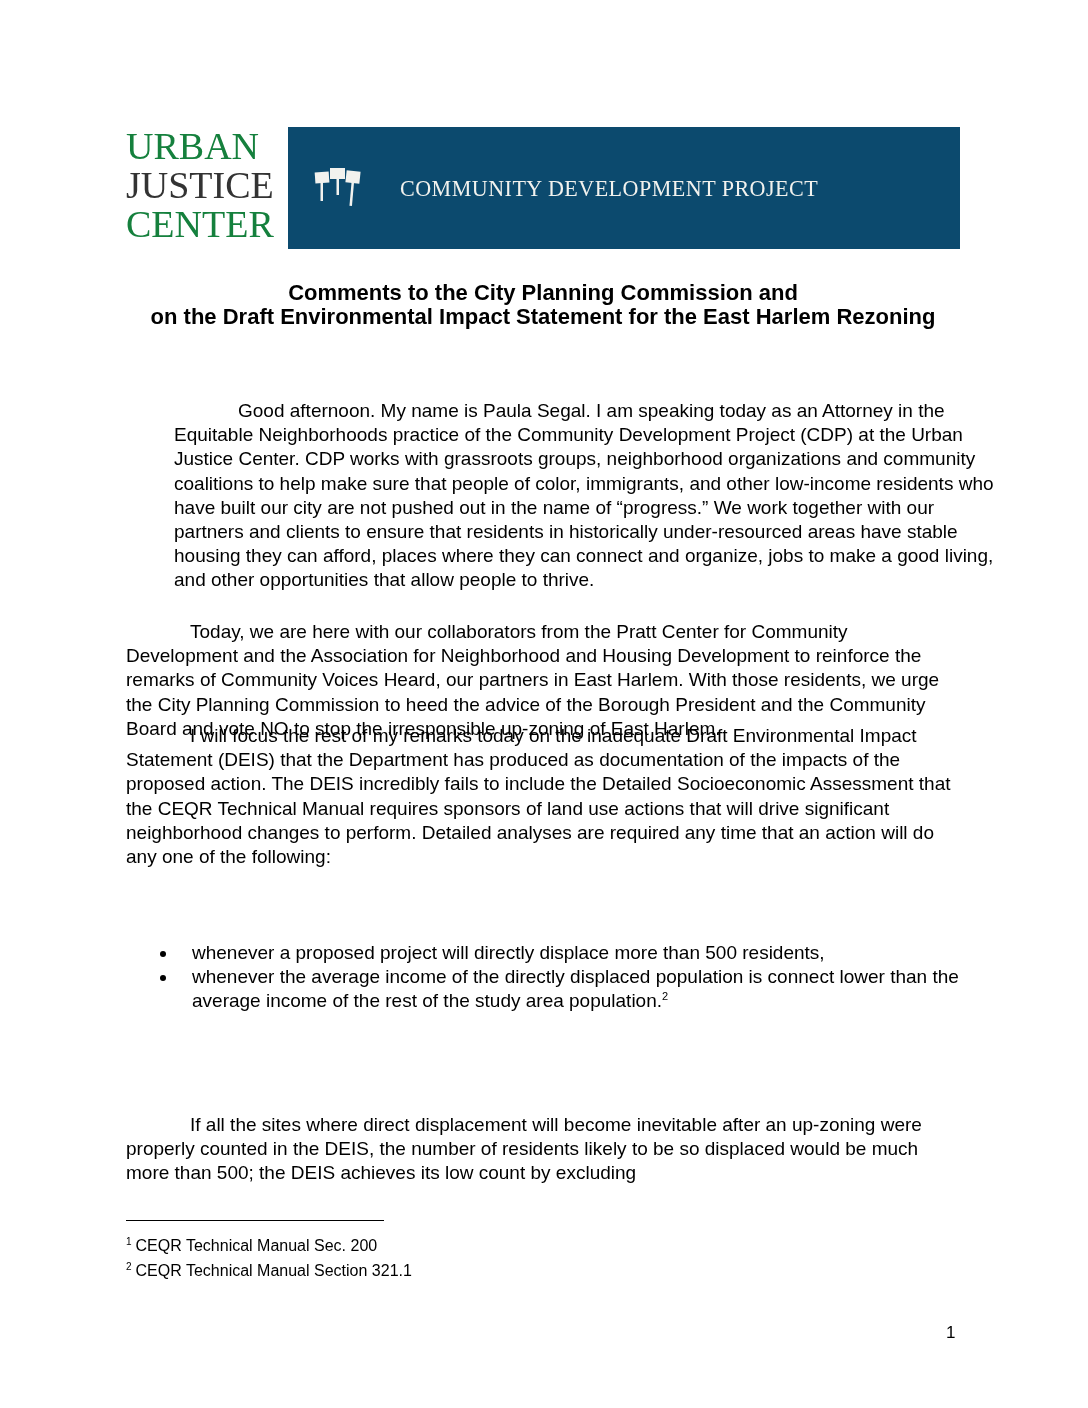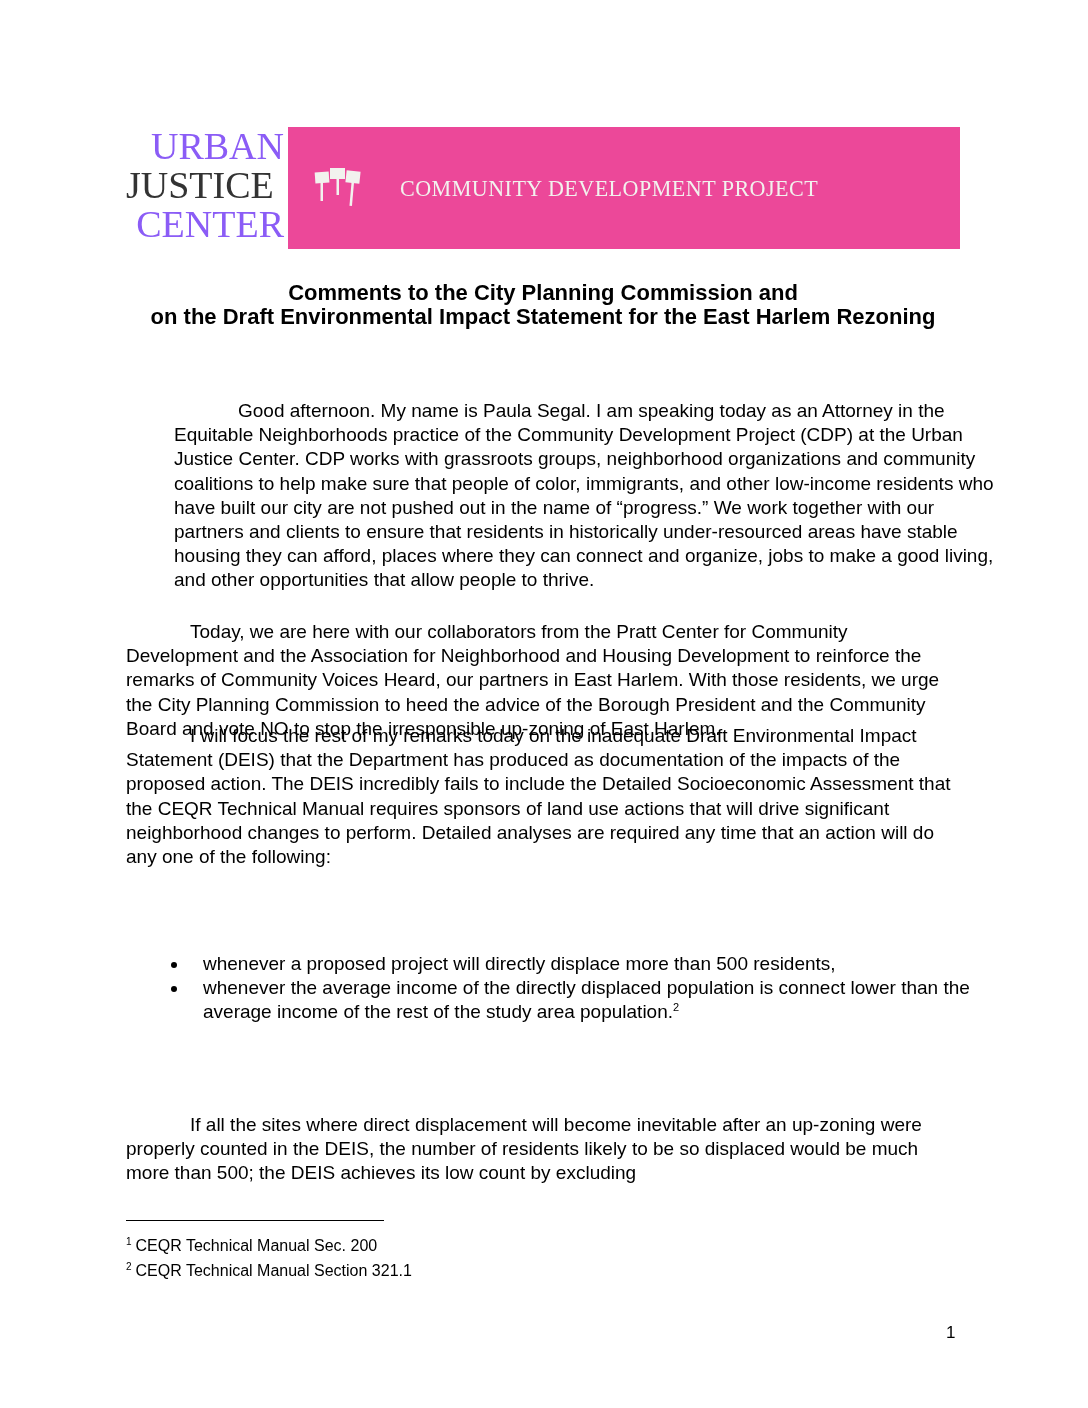--- a/index.html
+++ b/index.html
@@ -4,43 +4,43 @@
   <style>
     html, body { margin: 0; padding: 0; background: #ffffff; }
     body { width: 1088px; height: 1408px; position: relative; overflow: hidden;
            font-family: "Liberation Sans", sans-serif; color: #000; }
 
     .header { position: absolute; left: 126px; top: 127px; width: 834px; height: 122px; }
     .logo-left { position: absolute; left: 0; top: 0; width: 158px; height: 122px;
                  font-family: "Liberation Serif", serif; font-size: 38px; line-height: 38px;
                  letter-spacing: 0px; }
     .logo-left div { height: 39px; }
-    .logo-red { color: #8b5cf6; text-align: right; }
+    .logo-red { color: #15803d; }
     .logo-dark { color: #333333; }
     .logo-band { position: absolute; left: 162px; top: 0; width: 672px; height: 122px;
-                 background: #ec4899; }
+                 background: #0c4a6e; }
     .sign-icon { position: absolute; left: 26px; top: 40px; width: 48px; height: 42px; }
     .band-text { position: absolute; left: 112px; top: 48px; color: #f2f2ee;
                  font-family: "Liberation Serif", serif; font-size: 24px;
                  letter-spacing: 0.5px; white-space: nowrap; transform: scaleX(0.92);
                  transform-origin: left center; }
 
     .title-block { position: absolute; left: 126px; top: 281px; width: 834px;
                    text-align: center; font-weight: bold; font-size: 22px; line-height: 24px; }
 
     .body-text { position: absolute; left: 126px; width: 834px; font-size: 19px;
                  line-height: 24.2px; }
     .indent { text-indent: 64px; }
     .p1 { top: 399px; margin-left: 48px; }
     .p2 { top: 620px; }
     .p3 { top: 724px; }
     .p4 { top: 1113px; }
     .body-text p { margin: 0; }
 
-    .bullets { position: absolute; left: 160px; top: 941px; width: 800px; margin: 11px;
+    .bullets { position: absolute; left: 160px; top: 941px; width: 800px; margin: 0;
                padding: 0; list-style: none; font-size: 19px; line-height: 24.2px; }
     .bullets li { position: relative; padding-left: 32px; }
     .bullet-dot { position: absolute; left: 0; top: 10px; width: 6px; height: 6px;
                   border-radius: 50%; background: #000; }
     sup { font-size: 11px; line-height: 0; vertical-align: 7px; }
 
     .fn-rule { position: absolute; left: 126px; top: 1220px; width: 258px; height: 0;
                border-top: 1.5px solid #000; }
     .footnotes { position: absolute; left: 126px; top: 1233px; font-size: 16px;
                  line-height: 25px; }

